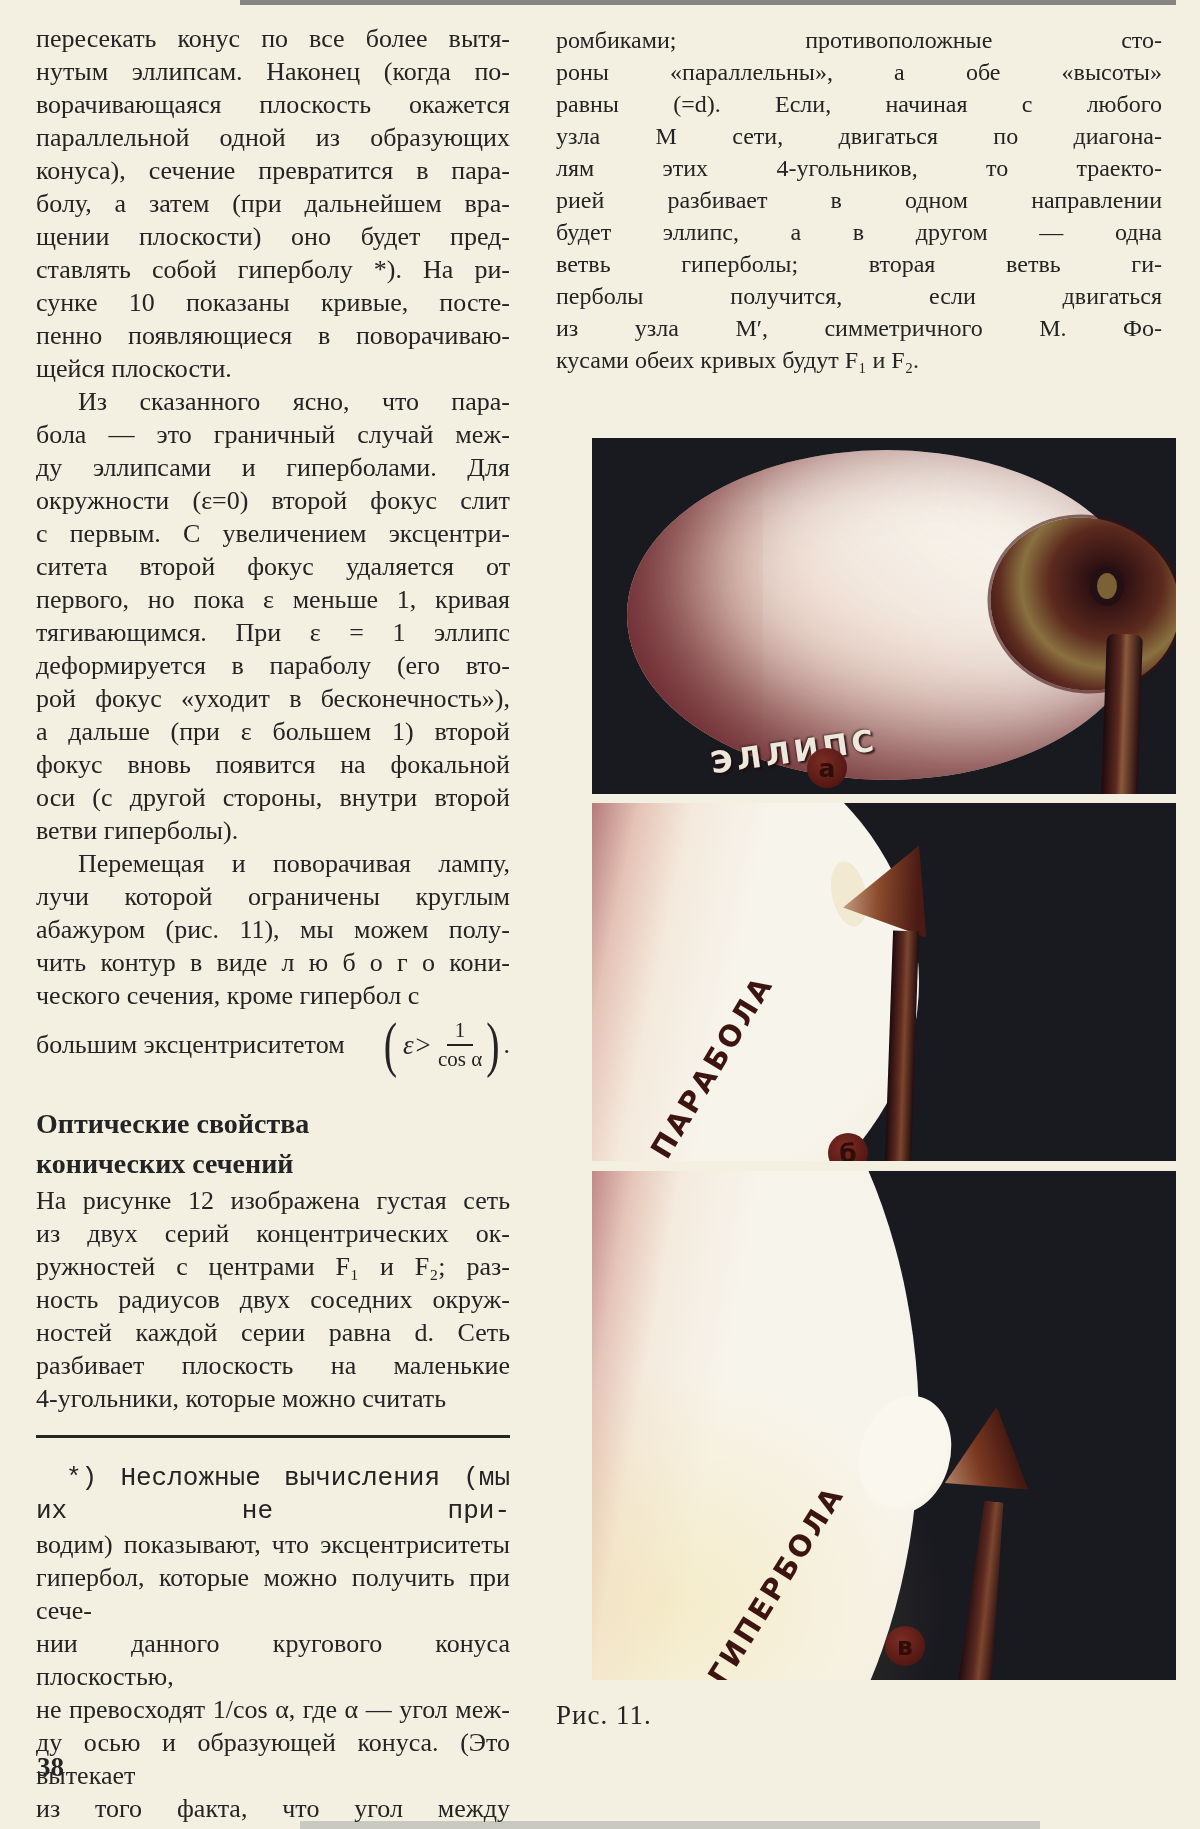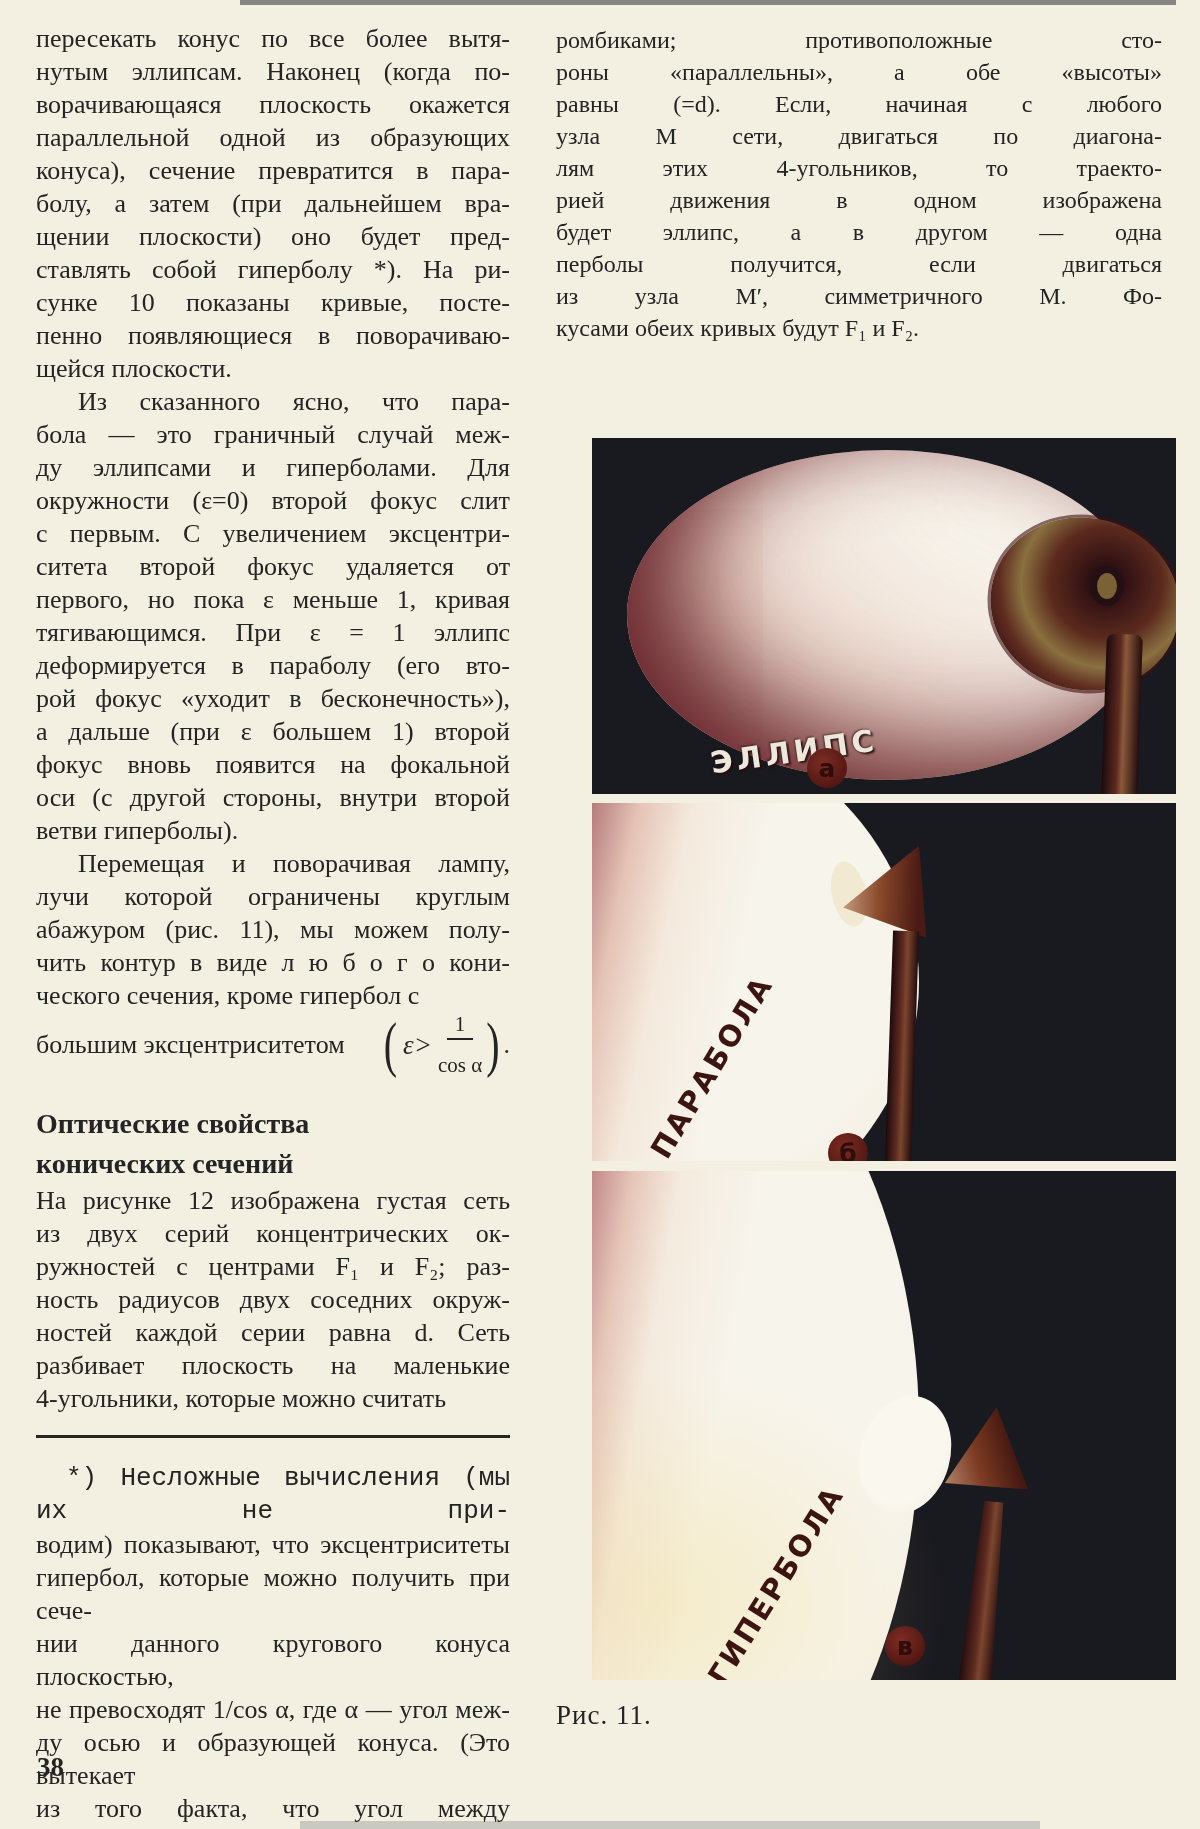--- a/index.html
+++ b/index.html
@@ -18,21 +18,21 @@
   .para.indent .tl:first-child{text-indent:42px;}
 
   
   .formula{height:62px;display:flex;align-items:center;justify-content:space-between;
            font-size:26px;margin-top:2px;}
   .mathgrp{display:inline-flex;align-items:center;gap:4px;}
   .paren{font-size:40px;font-weight:400;transform:scaleY(1.55);line-height:1;}
   .eps{font-style:italic;font-size:27px;padding:0 2px;}
   .frac{display:inline-flex;flex-direction:column;align-items:center;font-size:21px;line-height:1.2;}
   .frac .num{border-bottom:2px solid #242424;padding:0 8px;}
-  .frac .den{padding-top:13px;}
+  .frac .den{padding-top:1px;}
 
   .heading{margin-top:28px;font-weight:bold;}
   .heading .tl{font-size:28px;line-height:40px;text-align:left;text-align-last:left;}
 
   .fnrule{width:474px;height:3px;background:#262626;margin-top:20px;}
   .footnote{margin-top:24px;}
   .footnote .tl{font-size:20.5px;line-height:26.5px;}
   .footnote .tl:first-child{text-indent:30px;font-family:Liberation Mono, monospace;}
 
   .page-number{position:absolute;left:37px;top:1752px;font-size:27px;font-weight:bold;}
@@ -196,22 +196,23 @@
       </div>
   </div>
 
   <div class="col-right">
     <div class="para">
         <div class="tl">ромбиками;  противоположные сто-</div>
         <div class="tl">роны «параллельны», а обе «высоты»</div>
         <div class="tl">равны (=d). Если, начиная с любого</div>
         <div class="tl">узла M сети, двигаться по диагона-</div>
         <div class="tl">лям этих 4-угольников, то траекто-</div>
-        <div class="tl">рией движения в одном изображена</div>
+        <div class="tl">рией разбивает в одном направлении</div>
         <div class="tl">будет эллипс, а в другом — одна</div>
+        <div class="tl">ветвь гиперболы; вторая ветвь ги-</div>
         <div class="tl">перболы получится, если двигаться</div>
         <div class="tl">из узла M′, симметричного M. Фо-</div>
         <div class="tl tl-last">кусами обеих кривых будут F₁ и F₂.</div>
       </div>
   </div>
 
   <div class="photo" id="ph1">
     <div class="abs p1-ellipse"></div>
     <div class="abs lamp-shade-disc"></div>
     <div class="abs lamp-knob"></div>

